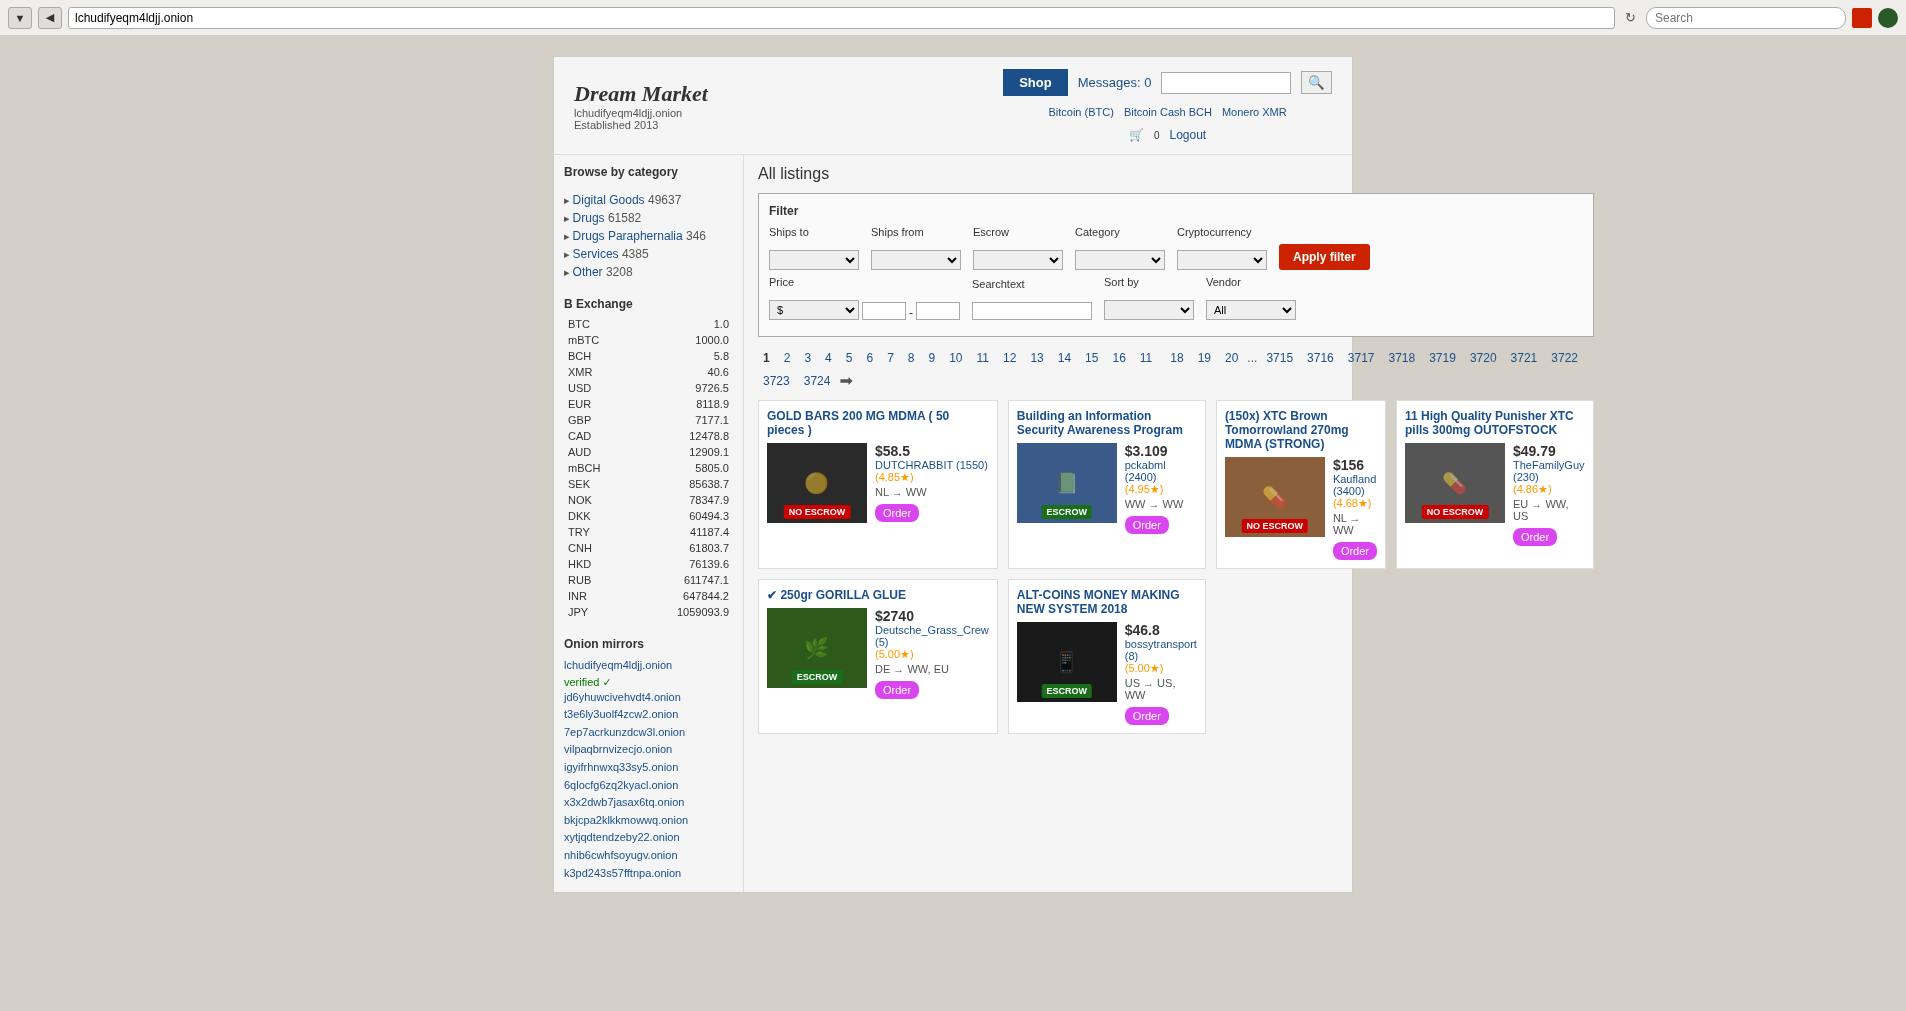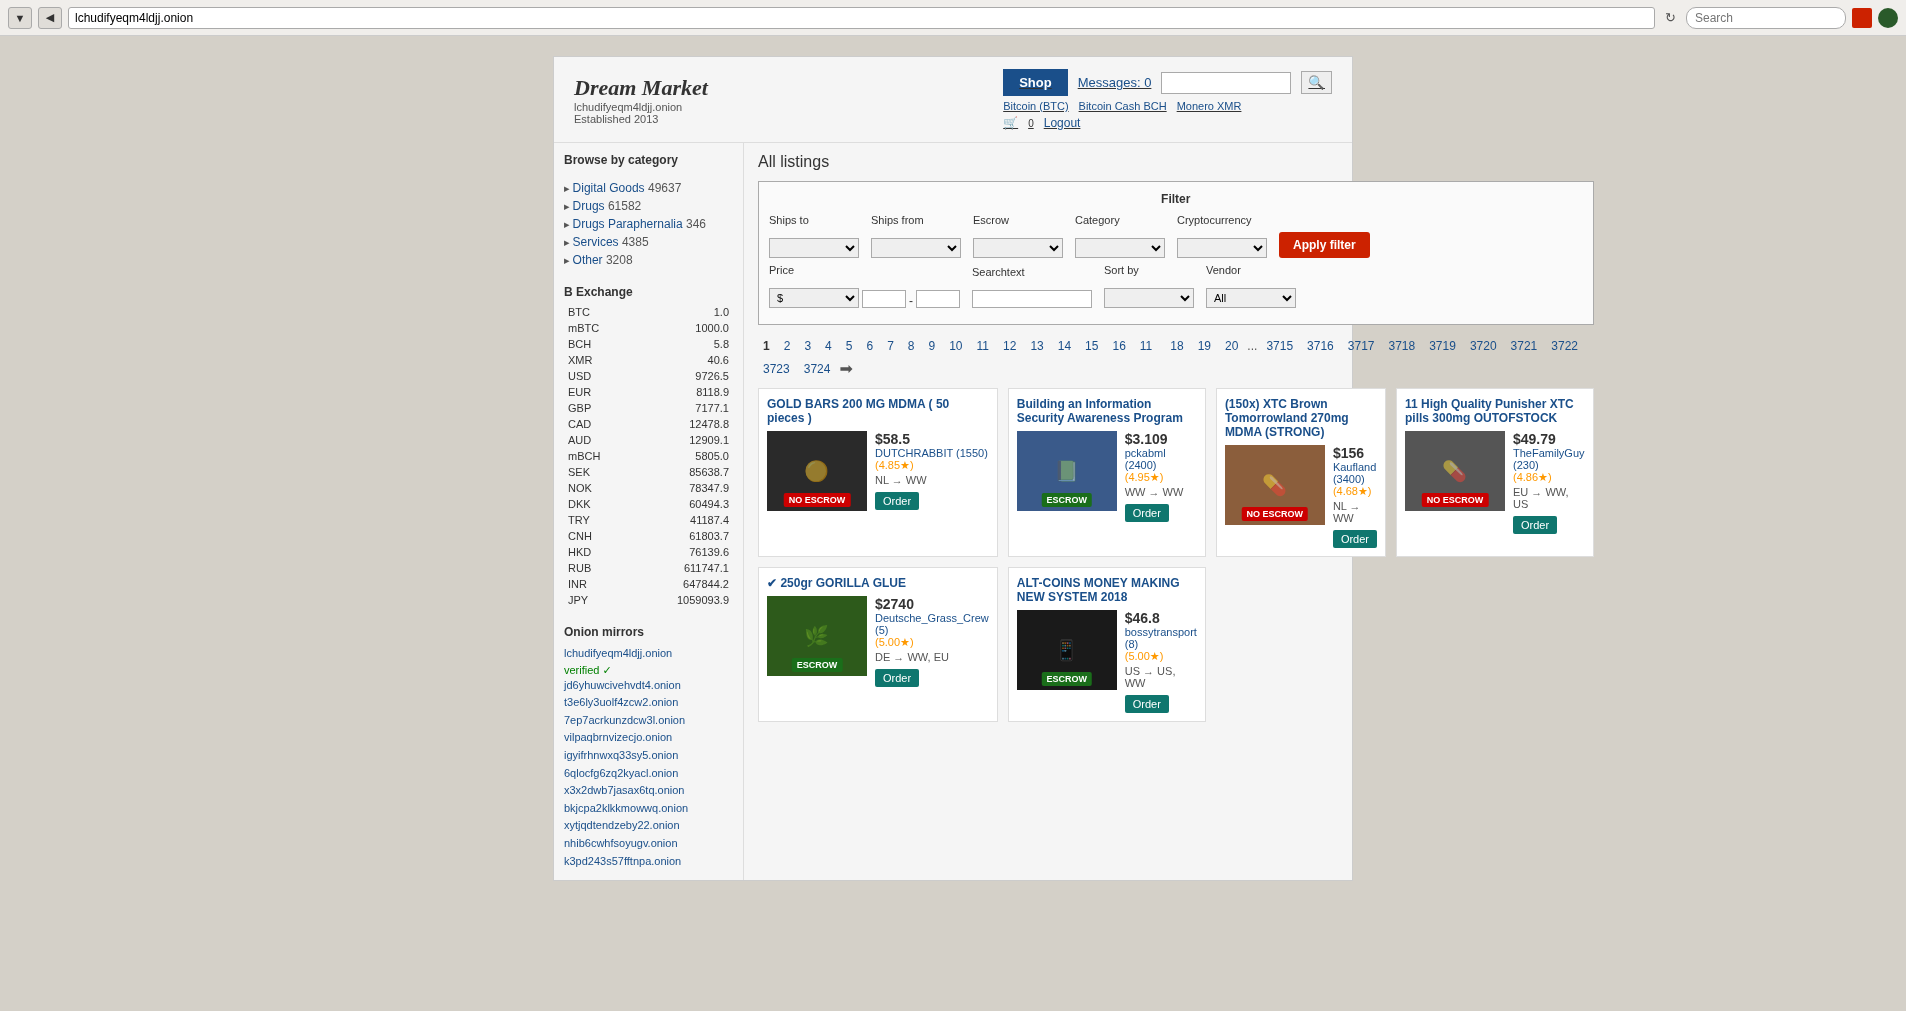--- a/index.html
+++ b/index.html
@@ -33,21 +33,21 @@
       font-size: 12px;
       height: 22px;
     }
     .browser-search-bar {
       background: white;
       border: 1px solid #aaa;
       border-radius: 10px;
       padding: 2px 8px;
       font-size: 12px;
       height: 22px;
-      width: 160px;
+      width: 200px;
     }
     .browser-reload {
       font-size: 13px;
       color: #555;
       cursor: pointer;
       padding: 0 4px;
     }
 
     
     .page-wrapper {
@@ -61,21 +61,21 @@
     .site-header {
       background: #f5f5f5;
       padding: 12px 20px;
       display: flex;
       align-items: center;
       justify-content: space-between;
       border-bottom: 1px solid #ddd;
     }
     .site-logo h1 { font-family: Georgia, serif; font-size: 22px; font-style: italic; color: #333; }
     .site-logo .subtitle { font-size: 11px; color: #555; }
-    .header-right { display: flex; flex-direction: column; align-items: flex-start; gap: 4px; text-decoration: underline; }
+    .header-right { display: flex; flex-direction: column; align-items: center; gap: 10px; }
     .header-top { display: flex; align-items: center; gap: 10px; }
     .shop-btn {
       background: #1a4f8a;
       color: white;
       border: none;
       padding: 6px 16px;
       cursor: pointer;
       font-size: 13px;
       font-weight: bold;
     }
@@ -125,21 +125,21 @@
     }
     .page-title { font-size: 16px; color: #333; margin-bottom: 10px; }
 
     
     .filter-box {
       border: 1px solid #aaa;
       padding: 10px;
       margin-bottom: 12px;
       background: #fafafa;
     }
-    .filter-legend { font-size: 12px; font-weight: bold; margin-bottom: 8px; color: #333; text-align: center; }
+    .filter-legend { font-size: 12px; font-weight: bold; margin-bottom: 8px; color: #333; }
     .filter-row { display: flex; gap: 12px; flex-wrap: wrap; margin-bottom: 6px; align-items: flex-end; }
     .filter-group { display: flex; flex-direction: column; gap: 12px; }
     .filter-group label { font-size: 11px; color: #333; }
     .filter-group select, .filter-group input { font-size: 11px; padding: 2px 3px; border: 1px solid #aaa; }
     .filter-group select { min-width: 90px; }
     .price-group { display: flex; gap: 3px; align-items: flex-end; }
     .price-group select { width: 36px; }
     .price-group input { width: 44px; }
     .apply-btn {
       background: #cc2200;
@@ -196,27 +196,27 @@
       white-space: nowrap;
     }
     .badge-escrow { background: #1a6e1a; color: white; }
     .badge-noescrow { background: #cc0000; color: white; }
     .listing-details { flex: 1; }
     .listing-price { font-size: 14px; font-weight: bold; color: #333; }
     .listing-vendor { color: #1a4f8a; font-size: 11px; }
     .listing-rating { color: #ff9900; font-size: 11px; }
     .listing-ship { font-size: 11px; color: #555; margin: 2px 0; }
     .order-btn {
-      background: #0f766e;
+      background: #d946ef;
       color: white;
       border: none;
       padding: 3px 8px;
       cursor: pointer;
       font-size: 11px;
-      border-radius: 2px;
+      border-radius: 8px;
       align-self: flex-end;
       margin-top: 4px;
     }
 
     
     .img-dark { background: #2a2a2a; }
     .img-brown { background: #8b5e3c; }
     .img-green { background: #2d5a1b; }
     .img-gray { background: #555; }
     .img-book { background: #3a5a8a; }

